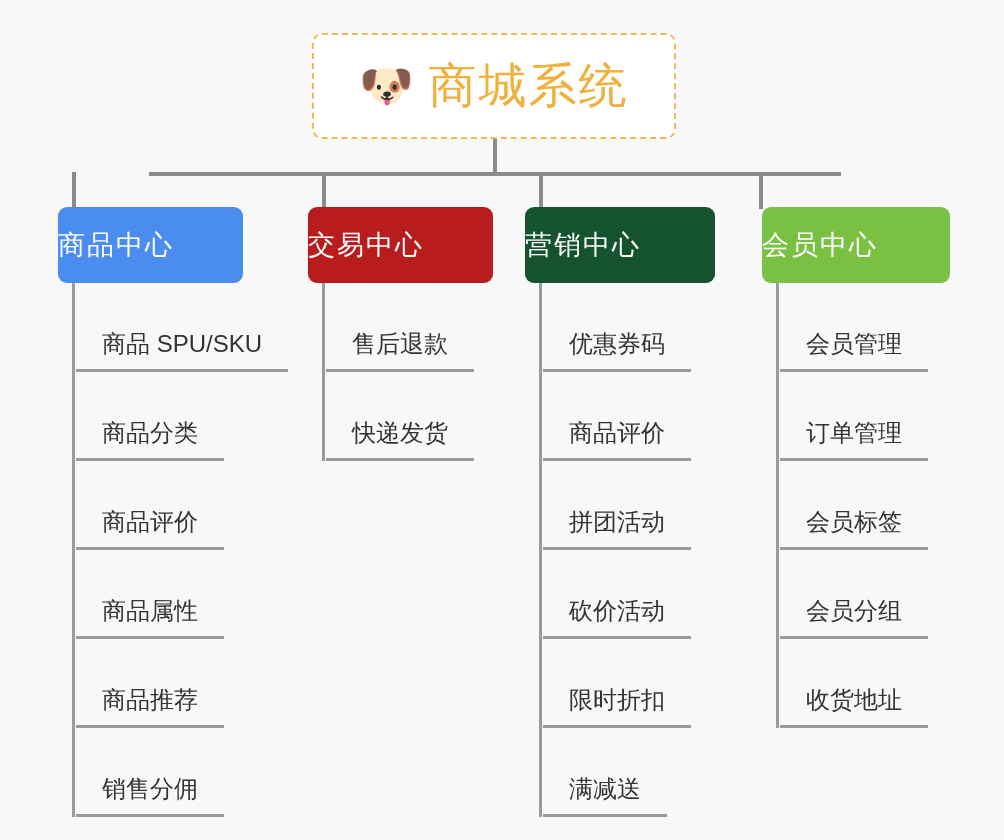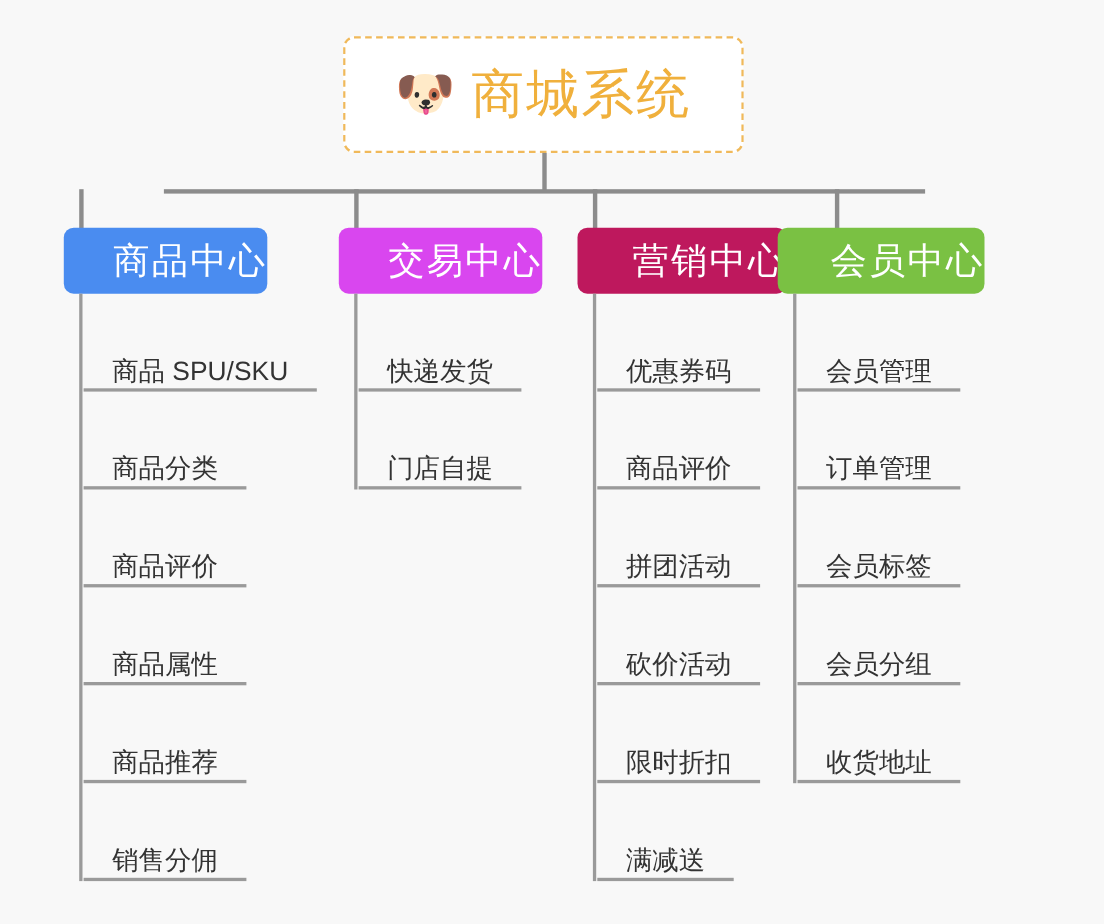--- a/index.html
+++ b/index.html
@@ -72,27 +72,27 @@
     height: 37px;
   }
 
   
   .column {
     position: absolute;
     top: 207px;
   }
   .cat-box {
     box-sizing: border-box;
-    height: 60px;
+    height: 76px;
     border-radius: 9px;
     display: flex;
     align-items: center;
-    justify-content: flex-end;
+    justify-content: flex-start;
     color: #ffffff;
-    font-size: 33px;
+    font-size: 27px;
     letter-spacing: 2px;
     white-space: nowrap;
   }
 
   
   .leaf-list {
     position: relative;
     margin-left: 14px;
     padding-left: 0;
   }
@@ -109,21 +109,21 @@
     height: 89px;
     display: flex;
     align-items: flex-end;
     padding-left: 30px;
     box-sizing: border-box;
   }
   .leaf-label {
     font-size: 24px;
     color: #333333;
     line-height: 1.1;
-    padding-bottom: 2px;
+    padding-bottom: 12px;
     border-bottom: 3px solid #9a9a9a;
     padding-right: 26px;
     white-space: nowrap;
     margin-left: -26px;
     padding-left: 26px;
   }
 </style>
 </head>
 <body>
 
@@ -165,35 +165,35 @@
           </div>
           <div class="leaf-item">
             <span class="leaf-label">商品推荐</span>
           </div>
           <div class="leaf-item">
             <span class="leaf-label">销售分佣</span>
           </div>
         </div>
       </div>
       <div class="column" style="left: 308px; width: 185px;">
-        <div class="cat-box" style="background: #d946ef; width: 185px;">
+        <div class="cat-box" style="background: #b91c1c; width: 185px;">
           <span>交易中心</span>
         </div>
         <div class="leaf-list">
           <div class="leaf-trunk"></div>
           <div class="leaf-item">
+            <span class="leaf-label">售后退款</span>
+          </div>
+          <div class="leaf-item">
             <span class="leaf-label">快递发货</span>
           </div>
-          <div class="leaf-item">
-            <span class="leaf-label">门店自提</span>
-          </div>
         </div>
       </div>
       <div class="column" style="left: 525px; width: 190px;">
-        <div class="cat-box" style="background: #be185d; width: 190px;">
+        <div class="cat-box" style="background: #14532d; width: 190px;">
           <span>营销中心</span>
         </div>
         <div class="leaf-list">
           <div class="leaf-trunk"></div>
           <div class="leaf-item">
             <span class="leaf-label">优惠券码</span>
           </div>
           <div class="leaf-item">
             <span class="leaf-label">商品评价</span>
           </div>
@@ -204,21 +204,21 @@
             <span class="leaf-label">砍价活动</span>
           </div>
           <div class="leaf-item">
             <span class="leaf-label">限时折扣</span>
           </div>
           <div class="leaf-item">
             <span class="leaf-label">满减送</span>
           </div>
         </div>
       </div>
-      <div class="column" style="left: 707px; width: 188px;">
+      <div class="column" style="left: 762px; width: 188px;">
         <div class="cat-box" style="background: rgb(122, 193, 67); width: 188px;">
           <span>会员中心</span>
         </div>
         <div class="leaf-list">
           <div class="leaf-trunk"></div>
           <div class="leaf-item">
             <span class="leaf-label">会员管理</span>
           </div>
           <div class="leaf-item">
             <span class="leaf-label">订单管理</span>

